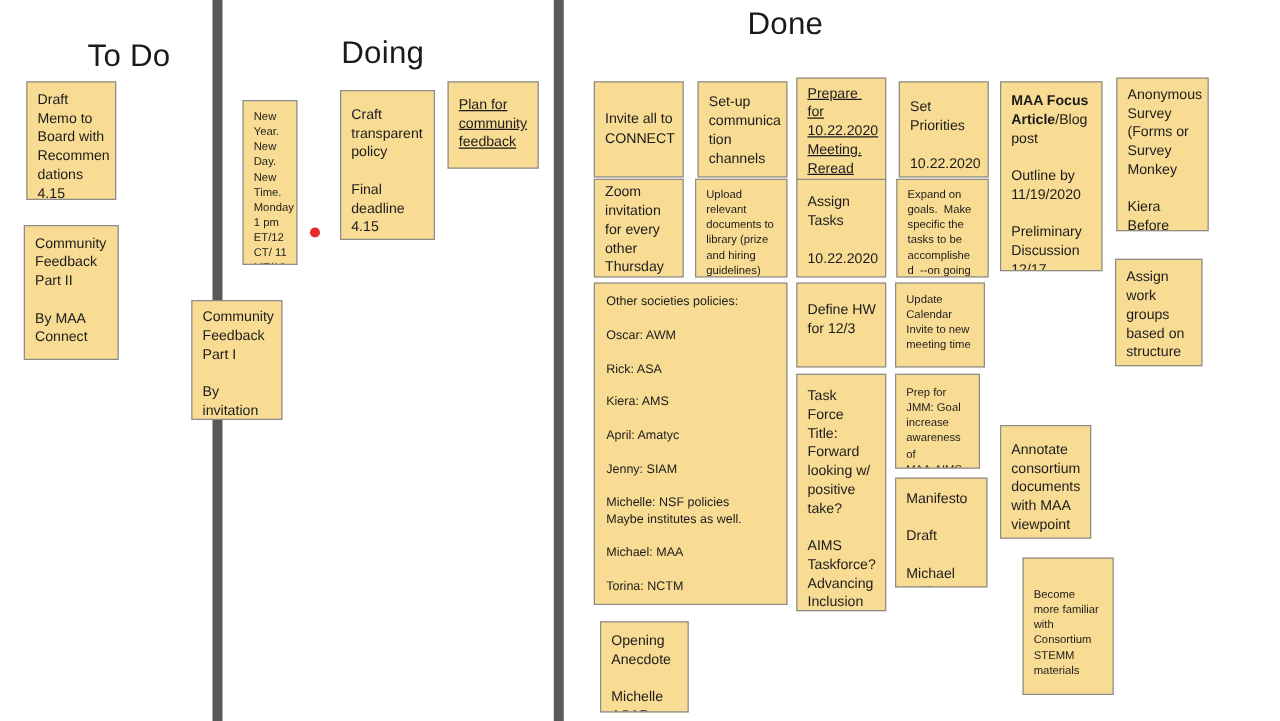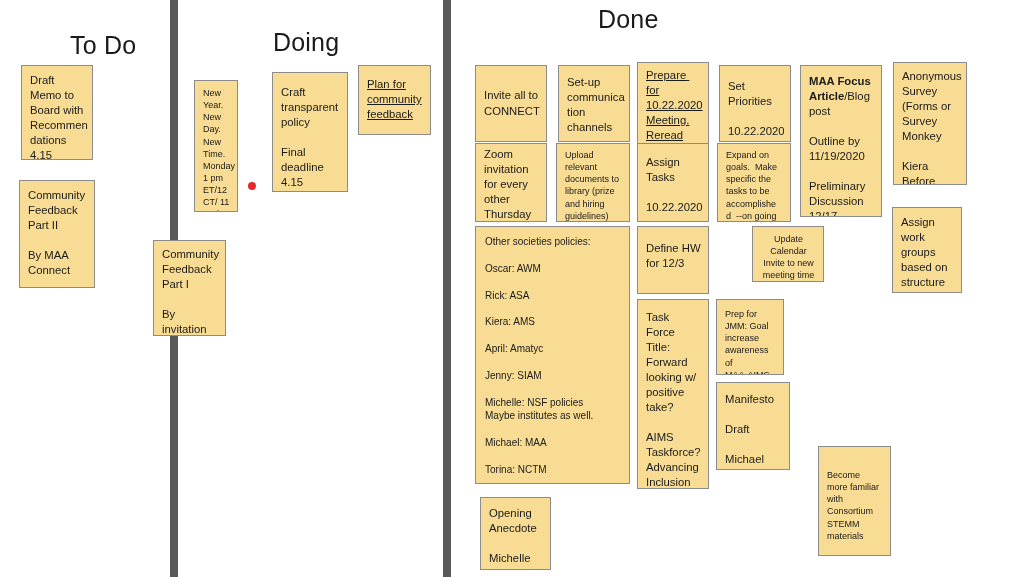--- a/index.html
+++ b/index.html
@@ -257,21 +257,21 @@
 Torina: NCTM
 
 11/19</div>
   </div>
 
   <div class="card t11 p-std" style="left:637px; top:226px; width:72px; height:68px;">
     <div class="body" style="padding-top:14px;">Define HW
 for 12/3</div>
   </div>
 
-  <div class="card t9 p-std" style="left:752px; top:226px; width:72px; height:56px;text-align:center;">
+  <div class="card t9 p-std" style="left:716px; top:226px; width:72px; height:68px;">
     <div class="body" style="padding-top:6px;">Update
 Calendar
 Invite to new
 meeting time</div>
   </div>
 
 
   <div class="card t11 p-std" style="left:637px; top:299px; width:72px; height:190px;">
     <div class="body" style="padding-top:10px;">Task Force
 Title:
@@ -289,20 +289,27 @@
   </div>
 
   <div class="card t9 p-std" style="left:716px; top:299px; width:68px; height:76px;">
     <div class="body" style="padding-top:8px;">Prep for
 JMM: Goal
 increase
 awareness of
 MAA-AIMS</div>
   </div>
 
+  <div class="card t11 p-std" style="left:800px; top:340px; width:73px; height:91px;">
+    <div class="body" style="padding-top:12px;">Annotate
+consortium
+documents
+with MAA
+viewpoint</div>
+  </div>
 
   <div class="card t11 p-std" style="left:716px; top:382px; width:74px; height:88px;">
     <div class="body" style="padding-top:9px;">Manifesto
 
 Draft
 
 Michael
 1.25</div>
   </div>
 

